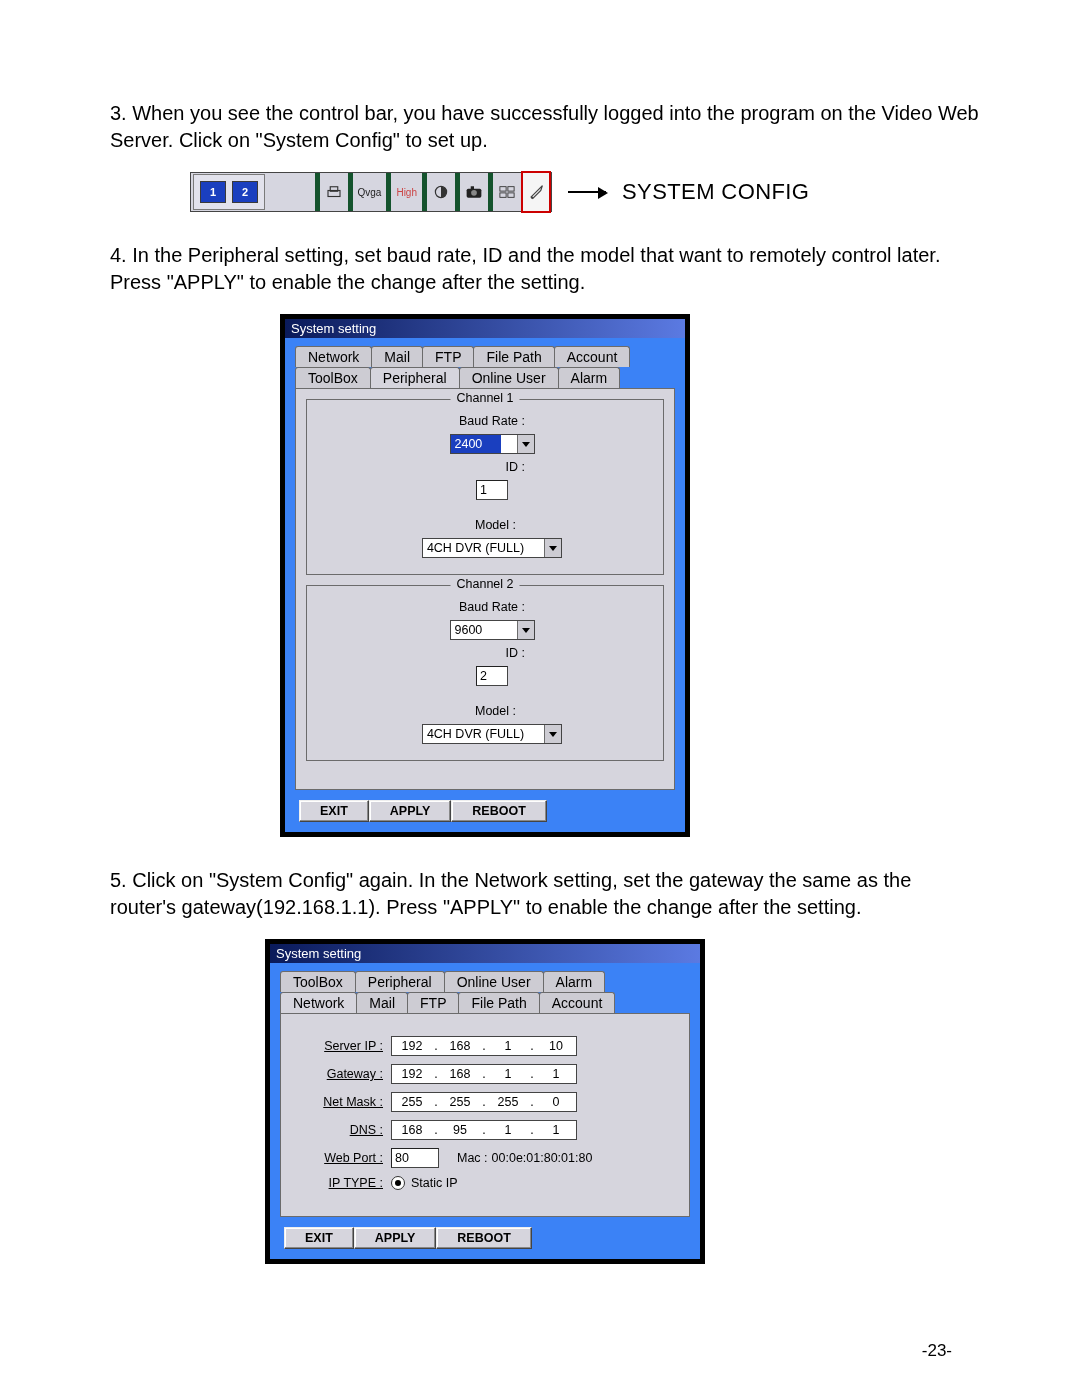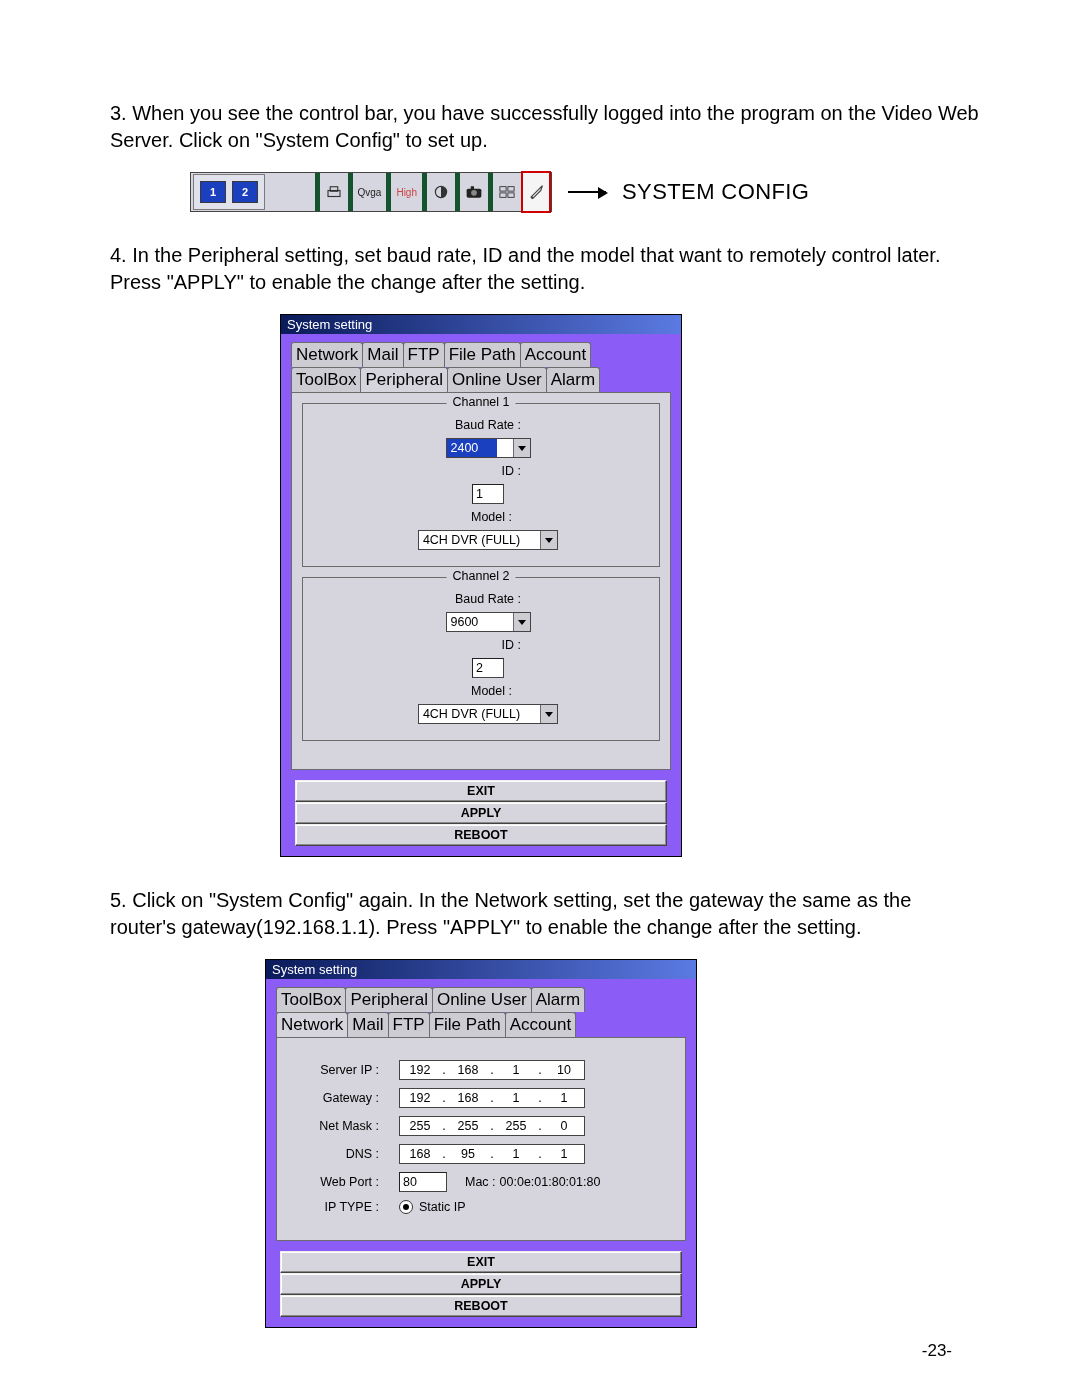--- a/index.html
+++ b/index.html
@@ -100,44 +100,44 @@
     font-size: 22px;
     letter-spacing: 0.4px;
   }
 
   
   .dialog-wrap {
     margin: 12px 0 30px 170px;
   }
   .dialog {
     width: 400px;
-    border: 1px solid #000000;
-    background: #8b5cf6;
+    border: 5px solid #000000;
+    background: #3b82f6;
     font-family: "MS Sans Serif", "Microsoft Sans Serif", Tahoma, sans-serif;
     font-size: 13px;
     color: #000;
   }
   .titlebar {
     background: linear-gradient(to right, #0a1a5a, #5b7ae2);
     color: #ffffff;
     padding: 2px 6px;
     font-size: 13px;
   }
   .tabs-area {
     padding: 8px 10px 4px 10px;
   }
   .tabs-row {
     display: flex;
   }
   .tab {
     border: 1px solid #6b6b6b;
     border-bottom: none;
-    padding: 2px 4px;
+    padding: 2px 12px;
     background: #cdccd3;
-    font-size: 17px;
+    font-size: 14px;
     margin-right: -1px;
     border-top-left-radius: 3px;
     border-top-right-radius: 3px;
     position: relative;
   }
   .tab.active {
     background: #d6d5dd;
     z-index: 2;
   }
   .tabs-panel {
@@ -162,21 +162,21 @@
   }
   .form-row {
     display: flex;
     align-items: center;
     gap: 6px;
     margin: 6px 0;
     font-size: 12.5px;
     flex-direction: column;
   }
   .lbl { min-width: 66px; text-align: right; }
-  .lbl-sm { min-width: 48px; text-align: right; }
+  .lbl-sm { min-width: 48px; text-align: right; margin-top: 12px; }
   .inset-input {
     background: #ffffff;
     border: 1px solid #444;
     border-top-color: #222;
     border-left-color: #222;
     height: 18px;
     padding: 0 3px;
     font-size: 12.5px;
     font-family: inherit;
   }
@@ -205,21 +205,20 @@
   .dd-btn::after {
     content: "";
     border-left: 4px solid transparent;
     border-right: 4px solid transparent;
     border-top: 5px solid #000;
   }
   .btn-row {
     display: flex;
     justify-content: flex-start;
     padding: 6px 14px 10px 14px;
-    flex-direction: column;
   }
   .win-btn {
     border: 1px solid #444;
     border-top-color: #eee;
     border-left-color: #eee;
     background: #d6d5dd;
     font-weight: bold;
     font-family: inherit;
     font-size: 12.5px;
     padding: 3px 20px;
@@ -229,21 +228,22 @@
   
   .net-row {
     display: flex;
     align-items: center;
     margin: 8px 0;
     font-size: 12.5px;
   }
   .net-lbl {
     width: 86px;
     text-align: right;
-    padding-right: 20px;
+    padding-right: 8px;
+    text-decoration: underline;
   }
   .ip-box {
     display: flex;
     align-items: center;
     border: 1px solid #444;
     background: #fff;
     height: 18px;
   }
   .ip-seg {
     width: 40px;

